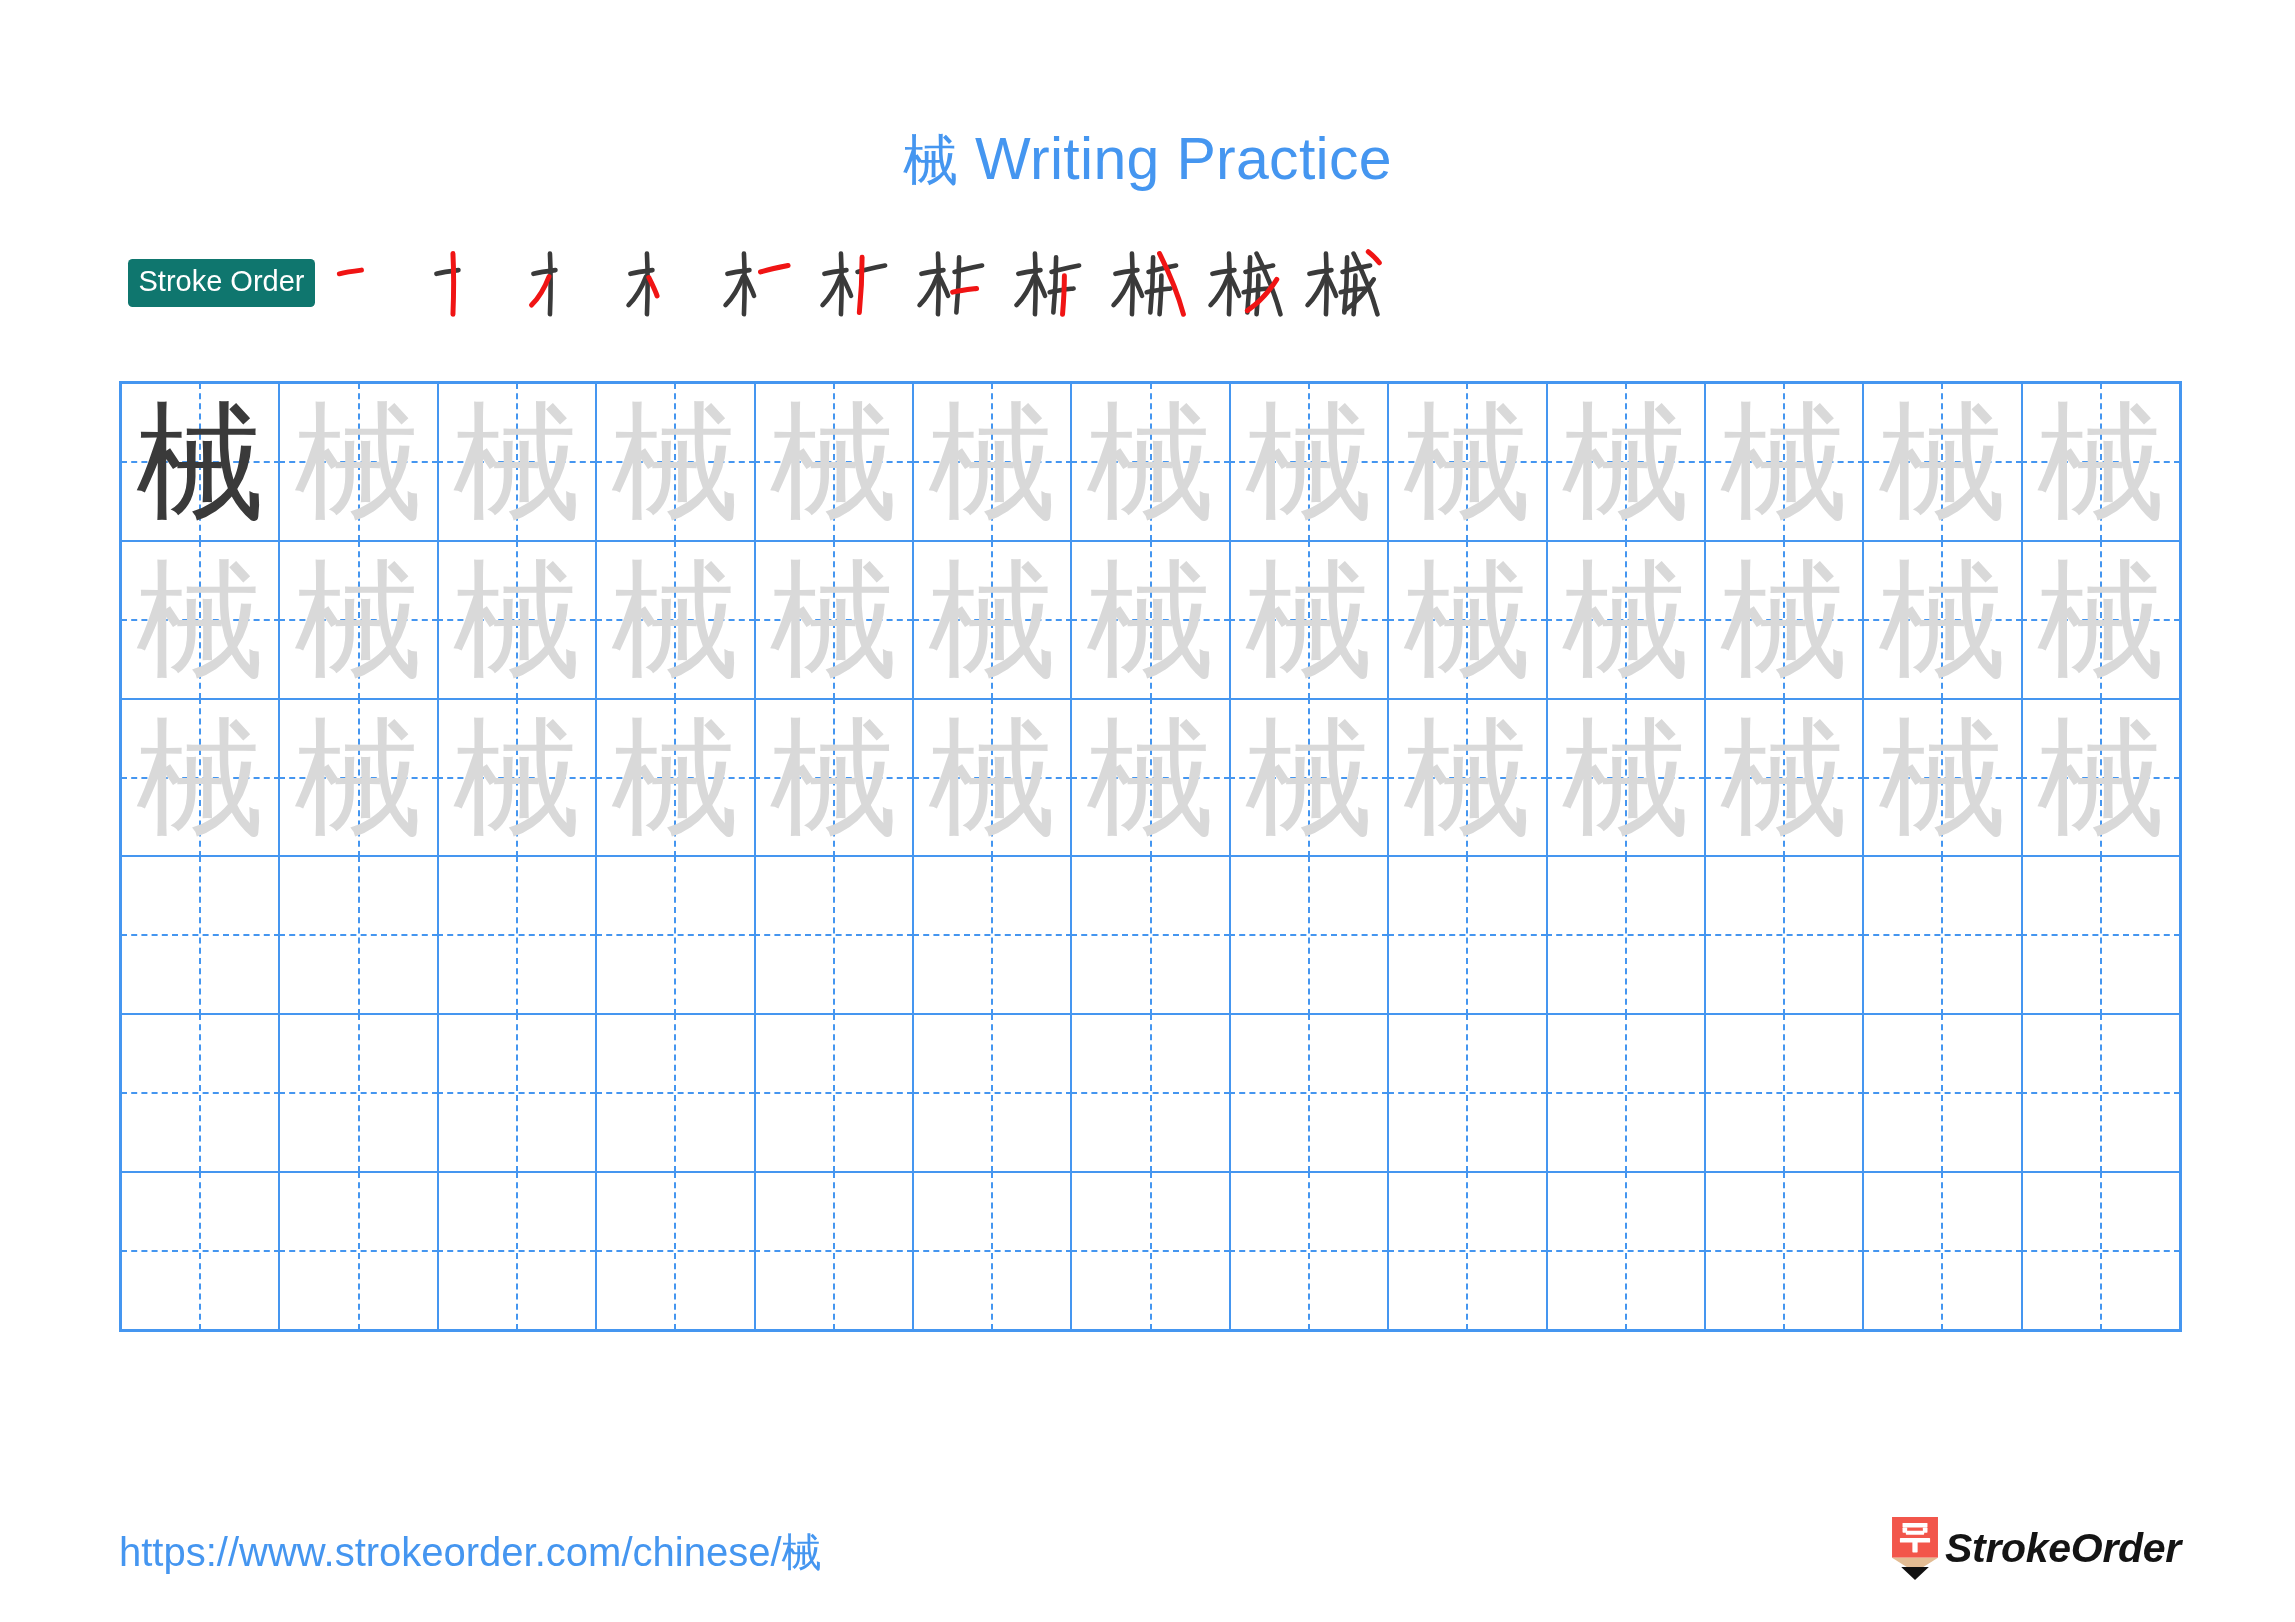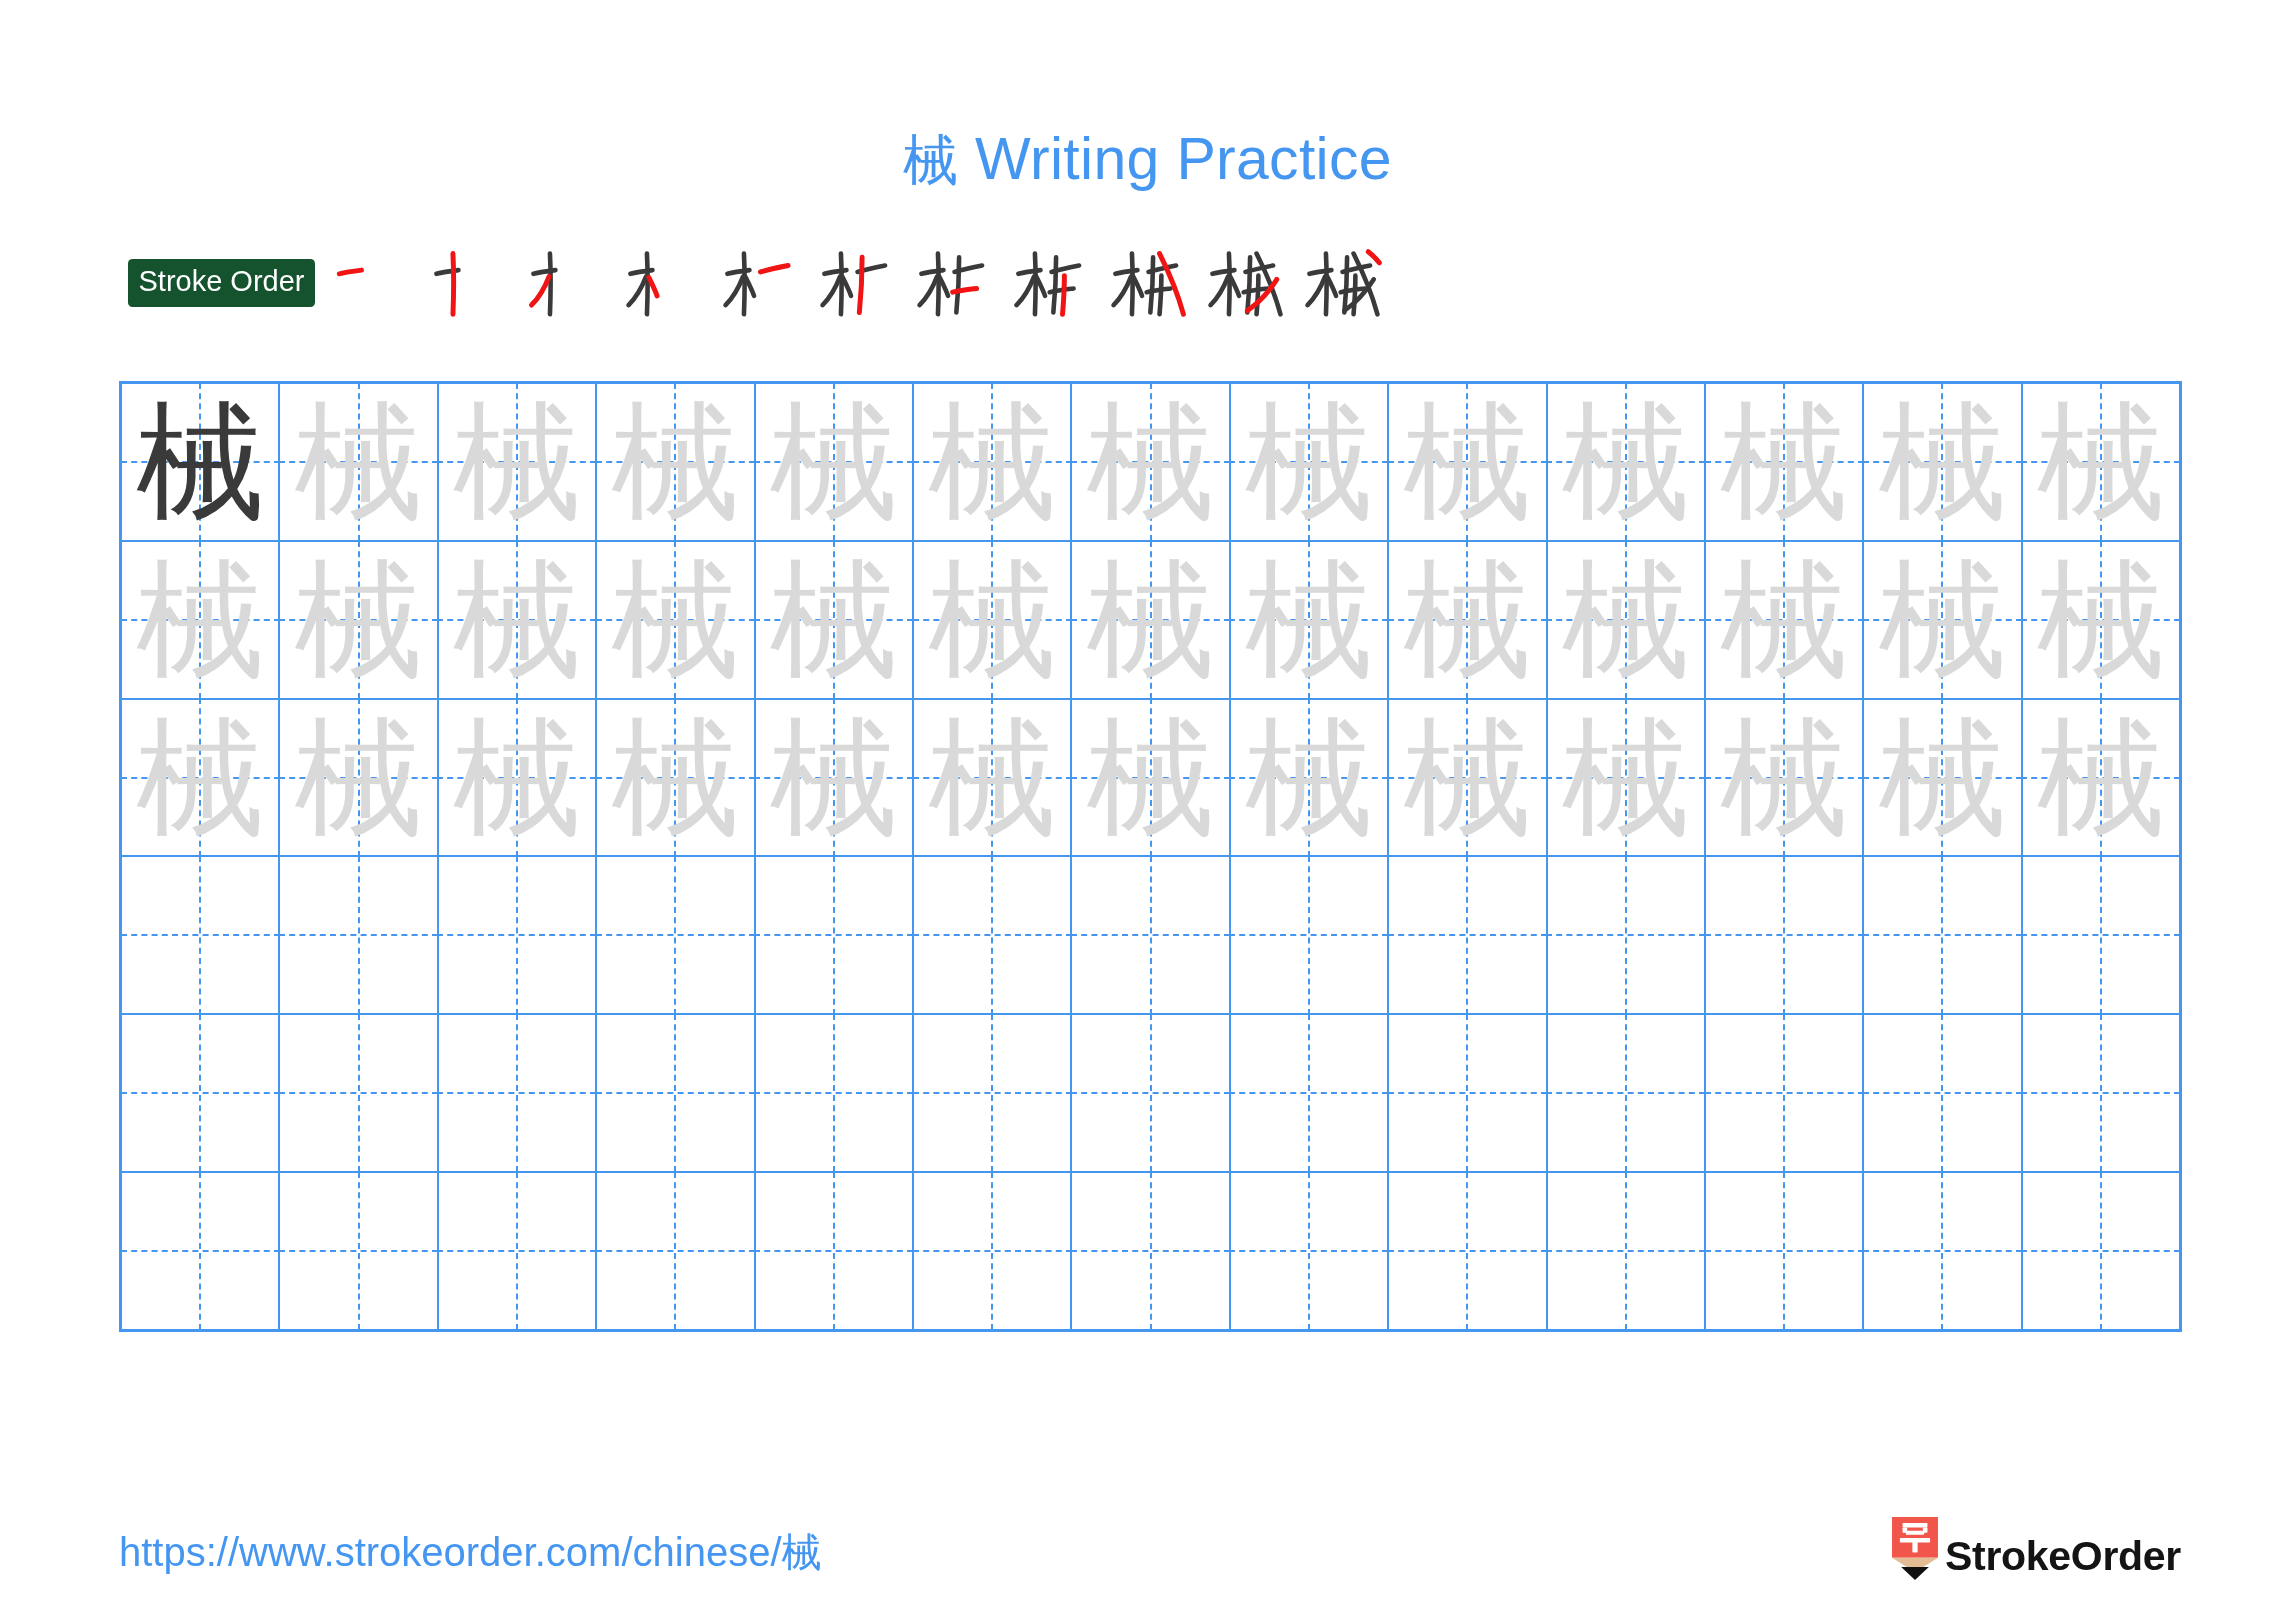--- a/index.html
+++ b/index.html
@@ -42,21 +42,21 @@
   .stroke-order-row {
     position: absolute;
     top: 255px;
     left: 128px;
     height: 56px;
     display: flex;
     align-items: center;
     gap: 0px;
   }
   .so-badge {
-    background: #14532d;
+    background: #0f766e;
     color: #ffffff;
     font-size: 29px;
     line-height: 1;
     padding: 8.5px 10.5px 11px 10.5px;
     border-radius: 4.6px;
     white-space: nowrap;
     font-weight: 400;
   }
   .so-steps {
     display: flex;
@@ -145,22 +145,23 @@
     color: #4596f0;
     white-space: nowrap;
     letter-spacing: 0px;
   }
 
   .brand {
     position: absolute;
     right: 114px;
     top: 1517px;
     display: flex;
-    align-items: flex-end;
+    align-items: center;
     gap: 7px;
+    font-style: italic;
   }
   .brand-mark {
     position: relative;
     width: 46px;
     height: 63px;
     flex: 0 0 46px;
   }
   .brand-name {
     font-size: 41px;
     font-weight: bold;

